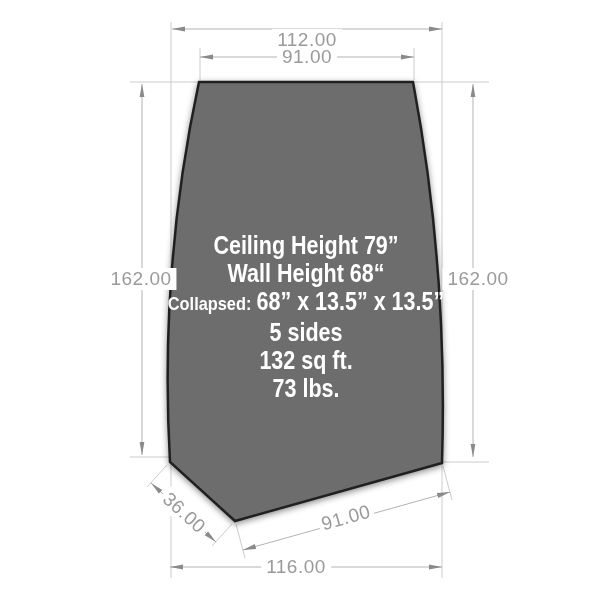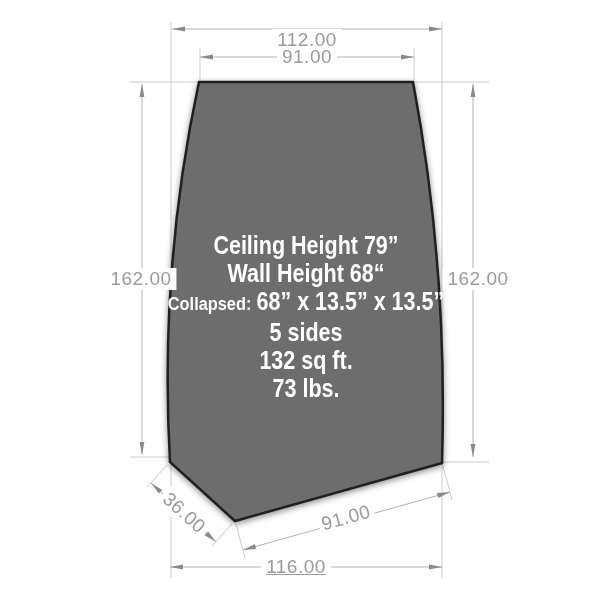--- a/index.html
+++ b/index.html
@@ -128,21 +128,21 @@
       <polygon points="450,492 438.2,497.9 436.8,493.1"></polygon>
     </g>
   </svg>
 
   <div class="dim-label" style="left:307px; top:29px;margin-top:11px;">112.00</div>
   <div class="dim-label" style="left:307px; top:57px;">91.00</div>
   <div class="dim-label" style="left:141px; top:279px;">162.00</div>
   <div class="dim-label" style="left:478px; top:279px;">162.00</div>
   <div class="dim-label rot42" style="left:184px; top:513px;">36.00</div>
   <div class="dim-label rotneg15" style="left:346px; top:518px;">91.00</div>
-  <div class="dim-label" style="left:296px; top:567px;text-decoration:underline;">116.00</div>
+  <div class="dim-label" style="left:296px; top:567px;">116.00</div>
 
   <div class="center-text" style="left:306px; top:231px;">
     <div class="ct-inner">
       <div class="ct-line">Ceiling Height 79”</div>
       <div class="ct-line">Wall Height 68“</div>
       <div class="ct-line"><span class="ct-small">Collapsed:</span><span>68” x 13.5” x 13.5”</span></div>
       <div class="ct-line">5 sides</div>
       <div class="ct-line">132 sq ft.</div>
       <div class="ct-line">73 lbs.</div>
     </div>

